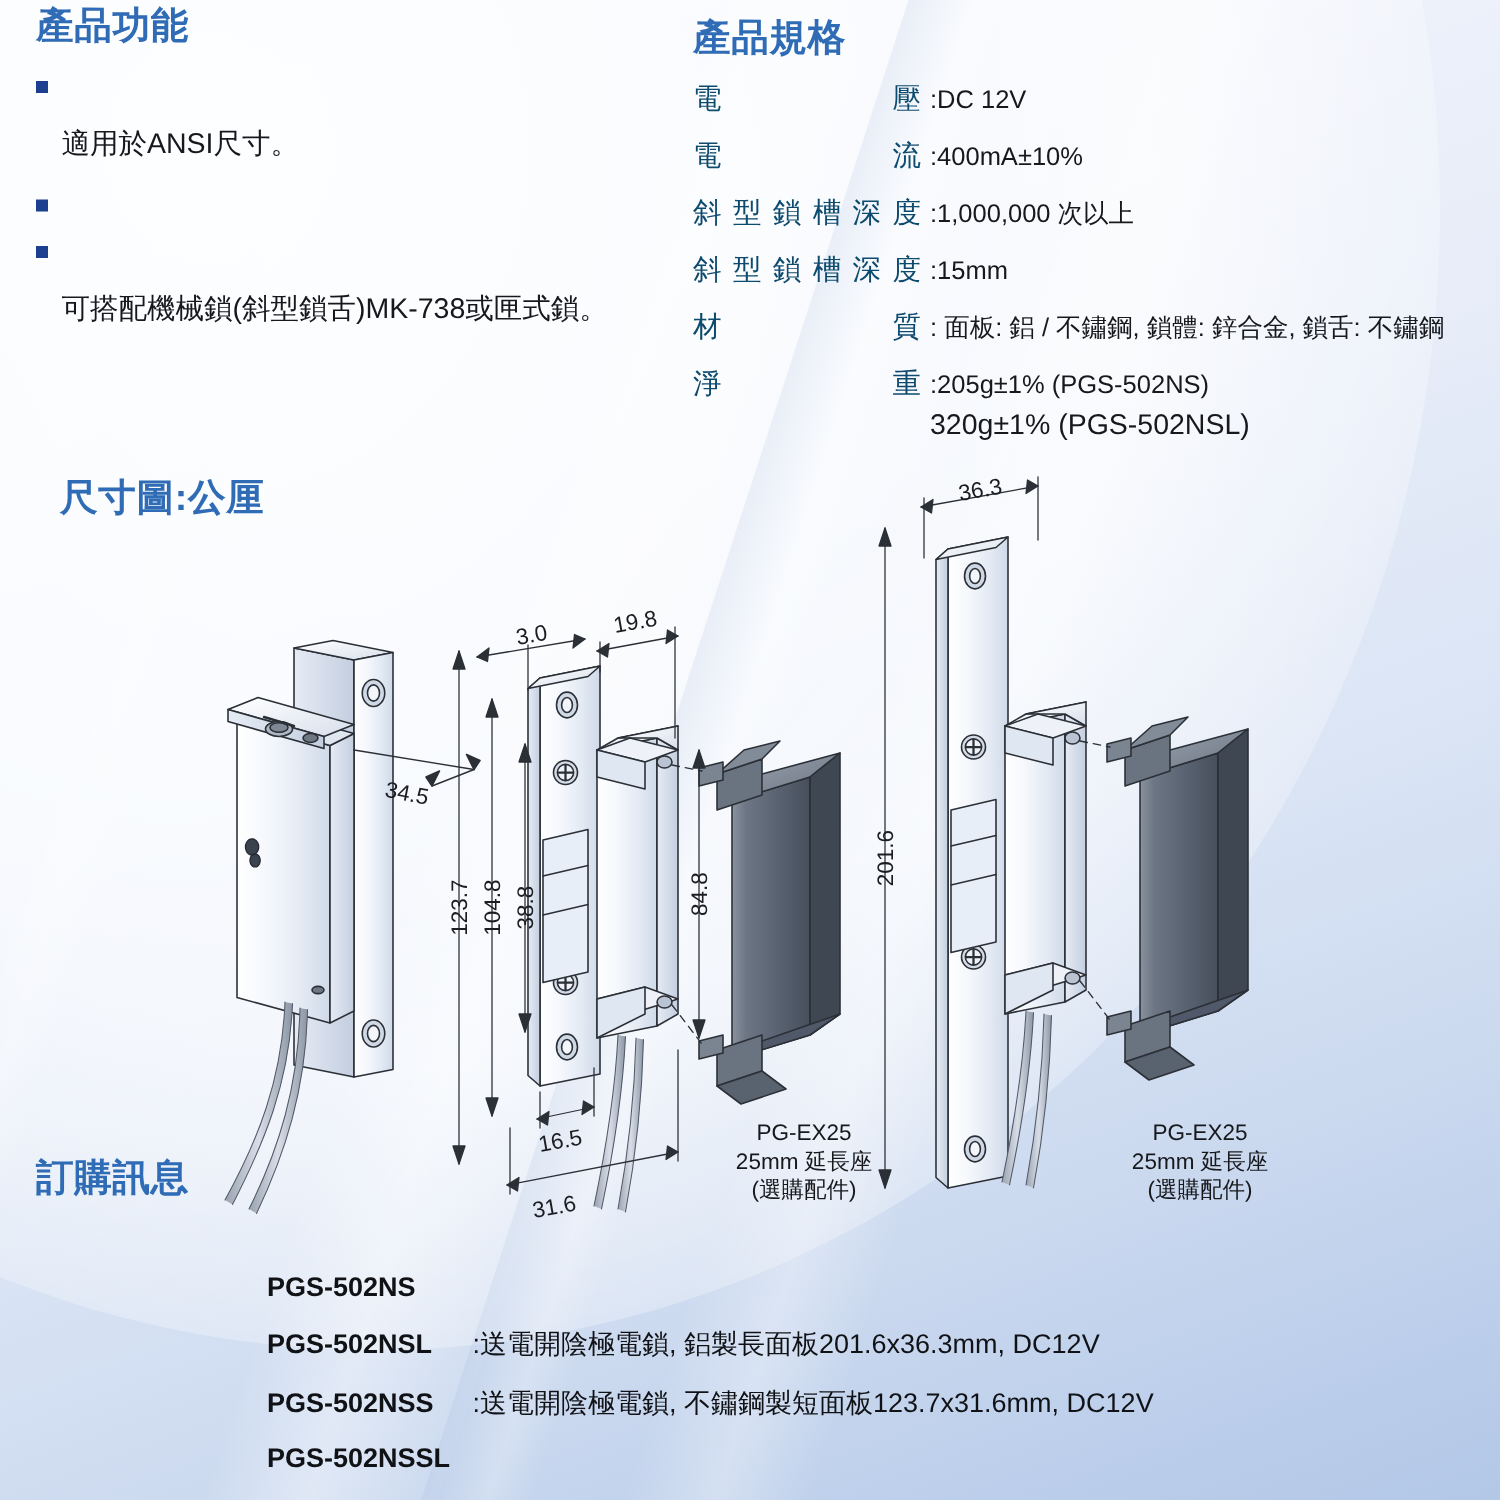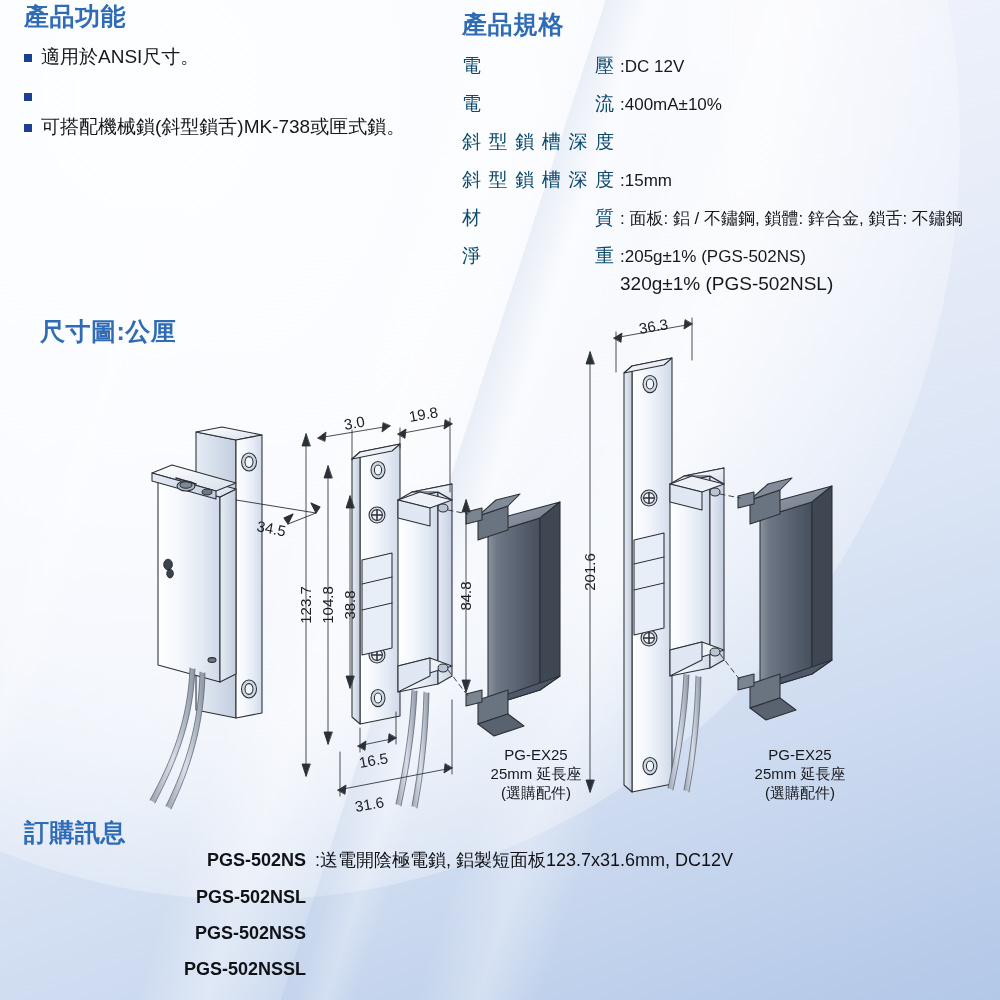--- a/index.html
+++ b/index.html
@@ -55,38 +55,38 @@
     letter-spacing:0.5px;
     white-space:nowrap;
   }
 
   
   .feat-row { display:flex; align-items:flex-start; gap:9px; margin-bottom:14px; }
   .feat-bullet {
     width:8px; height:8px; background:#1d3f8f; margin-top:9px; flex:0 0 auto;
   }
   .feat-txt {
-    font-size:19px; color:#16181c; white-space:nowrap; line-height:1.3;
+    font-size:19px; color:#16181c; white-space:nowrap; line-height:1.3;margin-top:40px;
   }
 
   
   .spec-row { display:flex; align-items:baseline; margin-bottom:12px; white-space:nowrap; }
   .spec-label {
     width:152px; flex:0 0 152px;
     font-size:19px; color:#0c4a6e;
     text-align:justify; text-align-last:justify;
     display:inline-block;
   }
   .spec-val { font-size:17px; color:#16181c; padding-left:6px; }
   .spec-cont { font-size:19px; color:#16181c; padding-left:158px; white-space:nowrap; }
 
   
   .ord-row { display:flex; align-items:baseline; margin-bottom:15px; white-space:nowrap; }
   .ord-code {
-    width:128px; flex:0 0 128px; text-align:right;
+    width:128px; flex:0 0 128px; text-align:left;
     font-size:18px; font-weight:700; color:#101216;
   }
   .ord-desc { font-size:18px; color:#101216; padding-left:9px; }
 
   
   #drawing { position:absolute; left:0; top:0; z-index:6; }
   .dim-txt {
     font-family:"Liberation Sans","DejaVu Sans",sans-serif;
     font-size:15px; fill:#1b1d21; font-weight:400;
   }
@@ -134,20 +134,21 @@
       <span class="spec-val">:DC 12V</span>
     </div>
 
     <div class="spec-row">
       <span class="spec-label">電流</span>
       <span class="spec-val">:400mA±10%</span>
     </div>
 
     <div class="spec-row">
       <span class="spec-label">斜型鎖槽深度</span>
+      <span class="spec-val">:1,000,000 次以上</span>
     </div>
 
     <div class="spec-row">
       <span class="spec-label">斜型鎖槽深度</span>
       <span class="spec-val">:15mm</span>
     </div>
 
     <div class="spec-row">
       <span class="spec-label">材質</span>
       <span class="spec-val">: 面板: 鋁 / 不鏽鋼, 鎖體: 鋅合金, 鎖舌: 不鏽鋼</span>
@@ -450,29 +451,30 @@
     <text class="part-txt" x="536" y="760" text-anchor="middle">PG-EX25</text>
     <text class="part-txt" x="536" y="779" text-anchor="middle">25mm 延長座</text>
     <text class="part-txt" x="536" y="798" text-anchor="middle">(選購配件)</text>
 
     <text class="part-txt" x="800" y="760" text-anchor="middle">PG-EX25</text>
     <text class="part-txt" x="800" y="779" text-anchor="middle">25mm 延長座</text>
     <text class="part-txt" x="800" y="798" text-anchor="middle">(選購配件)</text>
   </g>
 </svg>
 
-<div class="layer h-sec" style="left:24px; top:816px;">訂購訊息</div>
+<div class="layer h-sec" style="left:24px; top:768px;">訂購訊息</div>
 
 <div class="layer" style="left:178px; top:848px;">
   <div class="ord-row">
     <span class="ord-code">PGS-502NS</span>
-    <span class="ord-desc">:送電開陰極電鎖, 鋁製短面板123.7x31.6mm, DC12V</span>
   </div>
   <div class="ord-row">
     <span class="ord-code">PGS-502NSL</span>
+    <span class="ord-desc">:送電開陰極電鎖, 鋁製長面板201.6x36.3mm, DC12V</span>
   </div>
   <div class="ord-row">
     <span class="ord-code">PGS-502NSS</span>
+    <span class="ord-desc">:送電開陰極電鎖, 不鏽鋼製短面板123.7x31.6mm, DC12V</span>
   </div>
   <div class="ord-row">
     <span class="ord-code">PGS-502NSSL</span>
   </div>
 </div>
 
 </body></html>

